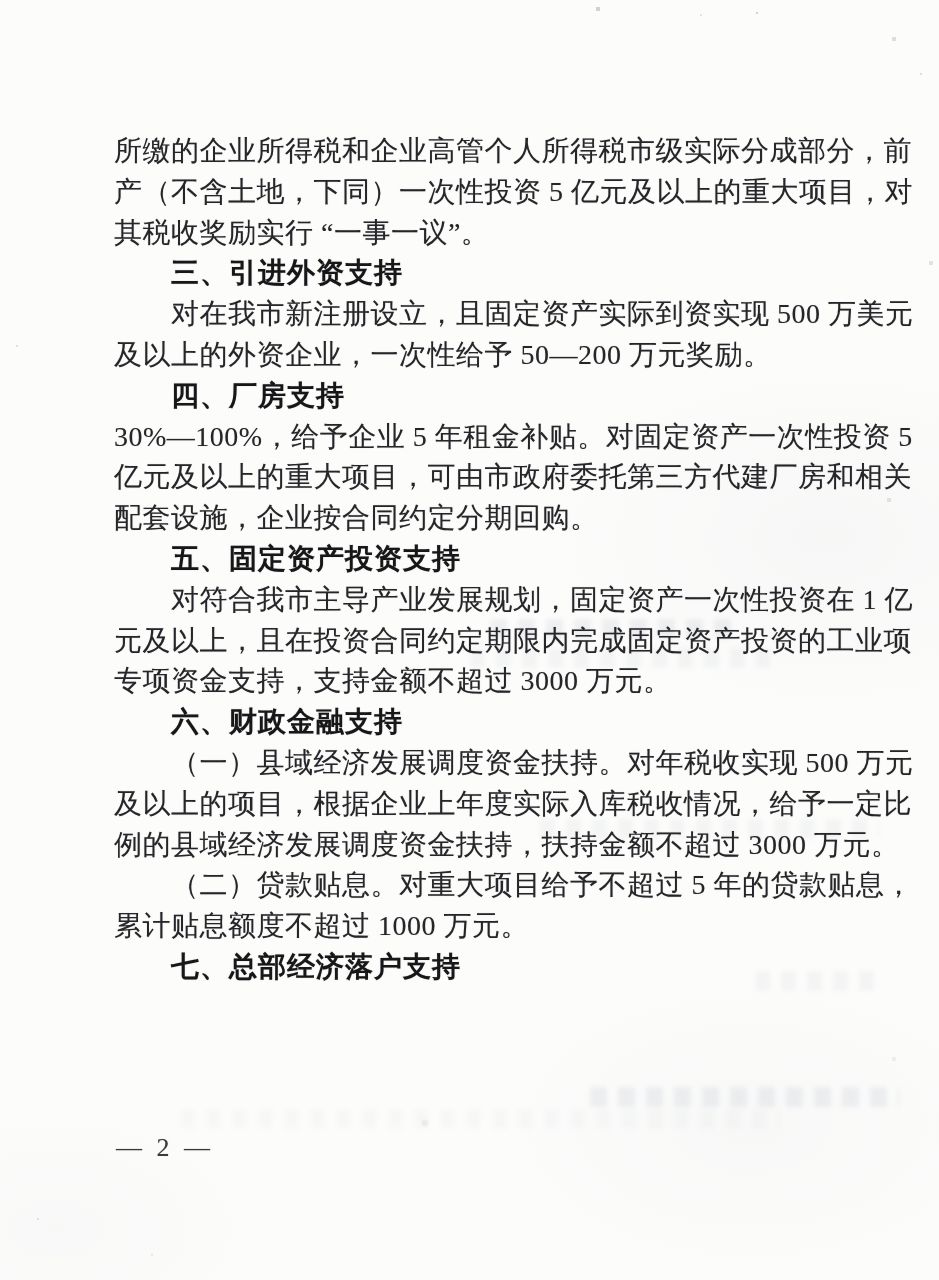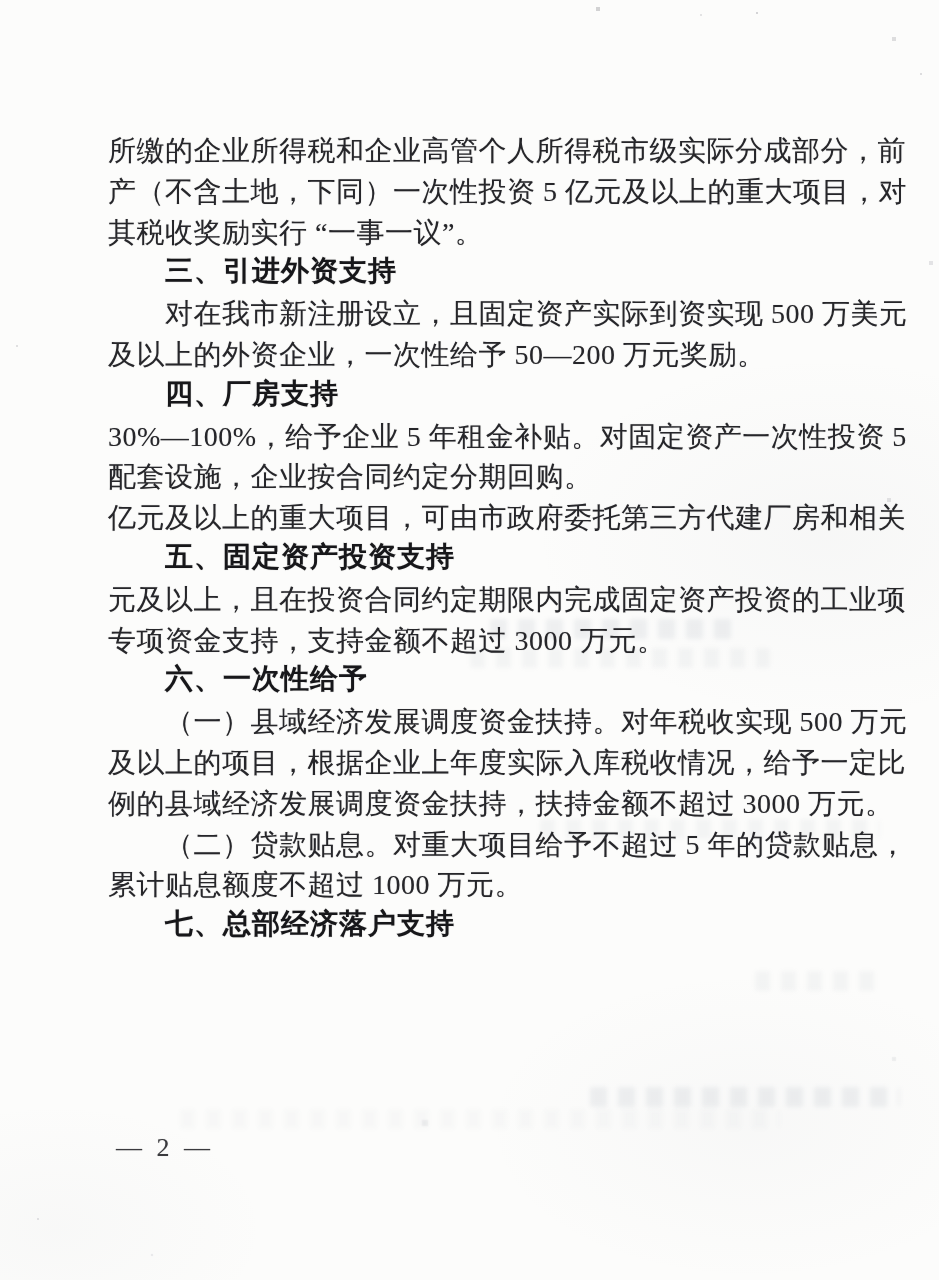--- a/index.html
+++ b/index.html
@@ -14,33 +14,33 @@
     position: absolute; inset: 0;
     background:
       radial-gradient(420px 260px at 88% 42%, rgba(150,155,165,0.05), transparent 70%),
       radial-gradient(380px 220px at 80% 88%, rgba(150,155,165,0.045), transparent 70%),
       radial-gradient(300px 180px at 6% 96%, rgba(150,155,165,0.04), transparent 70%),
       #fcfcfb;
   }
 
   
   .textblock {
-    position: absolute; left: 108px; top: 131px; width: 768px;
+    position: absolute; left: 114px; top: 131px; width: 768px;
     color: #26262a;
   }
   .line {
     height: 40.8px; line-height: 40.8px;
     font-size: 28px;
     white-space: nowrap;
     text-shadow: 0 0 1px rgba(40,40,40,0.30);
     letter-spacing: 0.5px;
   }
   .line.indent { text-indent: 57px; text-align: right; }
   .line.heading {
-    font-family: Liberation Mono, monospace;
+    font-family: Liberation Serif, serif;
     font-weight: 700;
     font-size: 28px;
     color: #17171a;
     text-indent: 57px;
     letter-spacing: 1px;
     text-shadow: 0 0 1px rgba(20,20,20,0.35);
   }
 
   
   .footer {
@@ -108,26 +108,27 @@
 
   <div class="textblock">
     <div class="line">所缴的企业所得税和企业高管个人所得税市级实际分成部分，前</div>
     <div class="line">产（不含土地，下同）一次性投资 5 亿元及以上的重大项目，对</div>
     <div class="line">其税收奖励实行 “一事一议”。</div>
     <div class="line heading">三、引进外资支持</div>
     <div class="line indent">对在我市新注册设立，且固定资产实际到资实现 500 万美元</div>
     <div class="line">及以上的外资企业，一次性给予 50—200 万元奖励。</div>
     <div class="line heading">四、厂房支持</div>
     <div class="line">30%—100%，给予企业 5 年租金补贴。对固定资产一次性投资 5</div>
+    <div class="line">亿元及以上的重大项目，可由市政府委托第三方代建厂房和相关</div>
     <div class="line">配套设施，企业按合同约定分期回购。</div>
-    <div class="line">亿元及以上的重大项目，可由市政府委托第三方代建厂房和相关</div>
     <div class="line heading">五、固定资产投资支持</div>
+    <div class="line indent">对符合我市主导产业发展规划，固定资产一次性投资在 1 亿</div>
     <div class="line">元及以上，且在投资合同约定期限内完成固定资产投资的工业项</div>
     <div class="line">专项资金支持，支持金额不超过 3000 万元。</div>
-    <div class="line heading">六、一次性给予</div>
+    <div class="line heading">六、财政金融支持</div>
     <div class="line indent">（一）县域经济发展调度资金扶持。对年税收实现 500 万元</div>
     <div class="line">及以上的项目，根据企业上年度实际入库税收情况，给予一定比</div>
     <div class="line">例的县域经济发展调度资金扶持，扶持金额不超过 3000 万元。</div>
     <div class="line indent">（二）贷款贴息。对重大项目给予不超过 5 年的贷款贴息，</div>
     <div class="line">累计贴息额度不超过 1000 万元。</div>
     <div class="line heading">七、总部经济落户支持</div>
   </div>
 
   <div class="footer">— 2 —</div>
 

